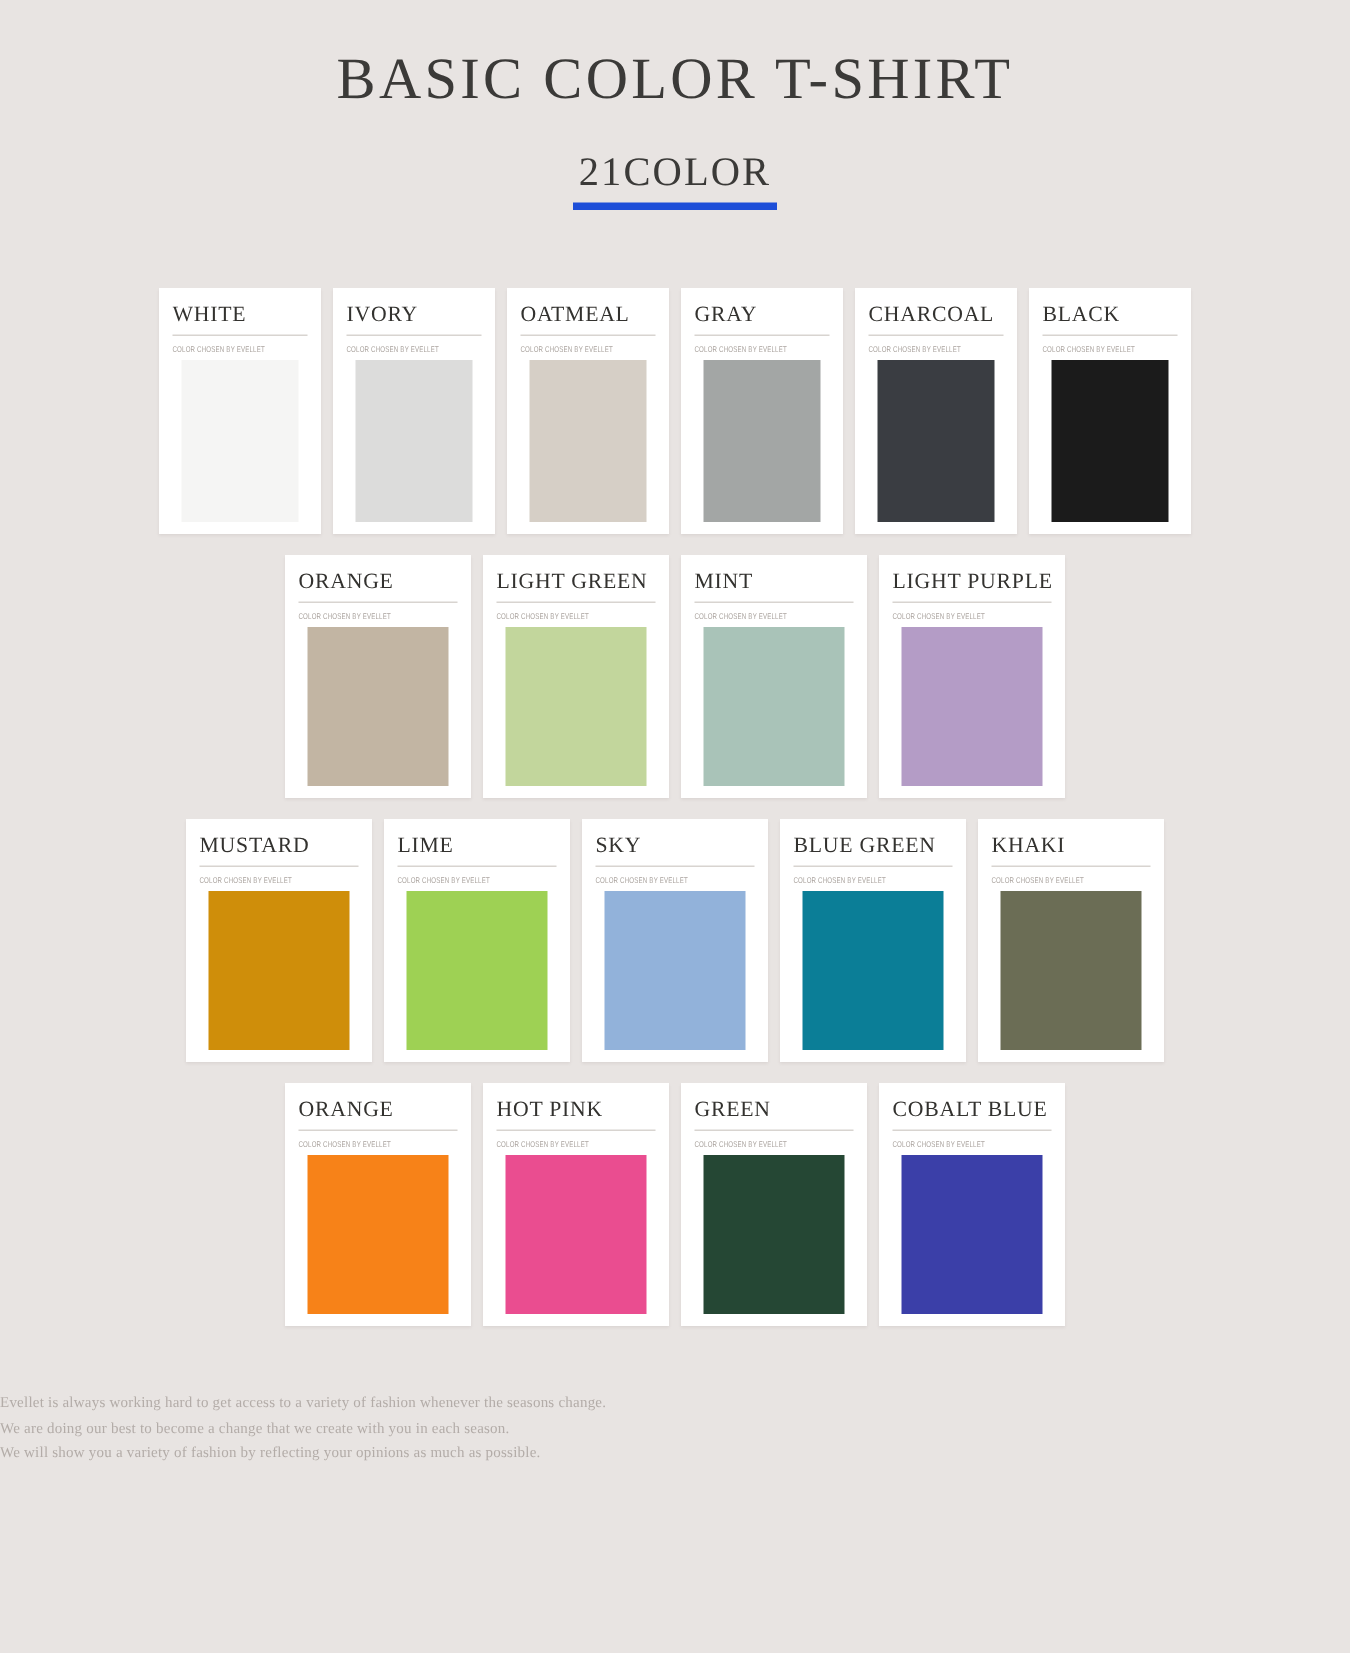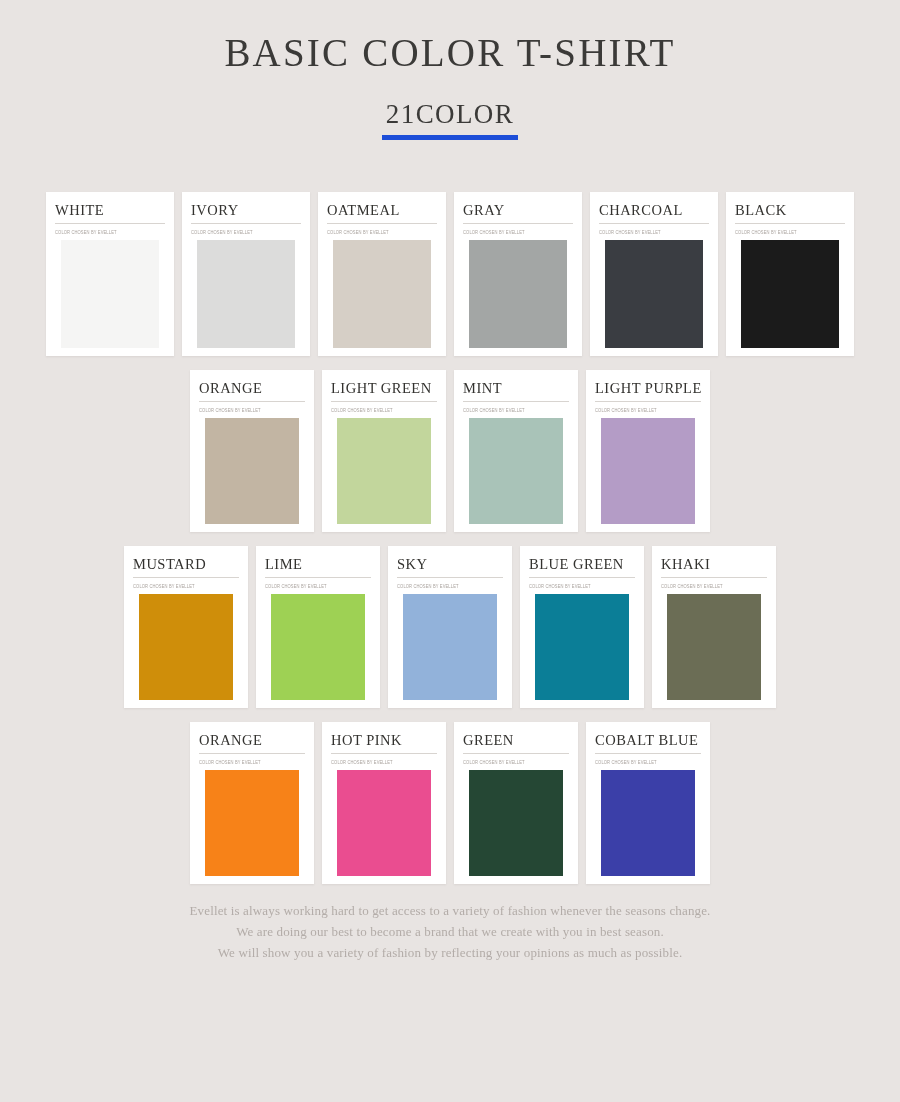--- a/index.html
+++ b/index.html
@@ -106,29 +106,28 @@
       linear-gradient(#000 0 0) center top / calc(100% - 12px) 100% no-repeat,
       conic-gradient(from -45deg at 50% 0, #000 0 90deg, transparent 90deg 360deg)
         left top / var(--tooth) var(--tooth) repeat-y,
       conic-gradient(from -45deg at 50% 0, #000 0 90deg, transparent 90deg 360deg)
         right top / var(--tooth) var(--tooth) repeat-y,
       conic-gradient(from 135deg at 50% 100%, #000 0 90deg, transparent 90deg 360deg)
         left bottom / var(--tooth) var(--tooth) repeat-x;
   }
 
   
-  .row-1 .card { width: 128px; }
+  .row-1 .card { width: 108px; }
   .row-1 .swatch-wrap { height: 108px; }
 
   
   .footer {
-    margin-top: 16px;
-    text-align: center;
-    font-family: "Liberation Serif", serif;
-    font-size: 13px;
+    margin-top: 44px;
+    font-family: "Liberation Serif", serif;
+    font-size: 10px;
     line-height: 1.62;
     color: #b3aca8;
     letter-spacing: 0.15px;
   }
   .footer div { white-space: nowrap; }
 </style>
 </head>
 <body>
 
 <div class="header">
@@ -277,15 +276,15 @@
         <div class="card-caption">COLOR CHOSEN BY EVELLET</div>
         <div class="swatch-wrap">
           <div class="swatch" style="background: rgb(59, 63, 168);"></div>
         </div>
       </div>
     </div>
   </div>
 
 <div class="footer">
   <div>Evellet is always working hard to get access to a variety of fashion whenever the seasons change.</div>
-  <div>We are doing our best to become a brand that we create with you in best season.</div>
+  <div>We are doing our best to become a change that we create with you in each season.</div>
   <div>We will show you a variety of fashion by reflecting your opinions as much as possible.</div>
 </div>
 
 </body></html>

